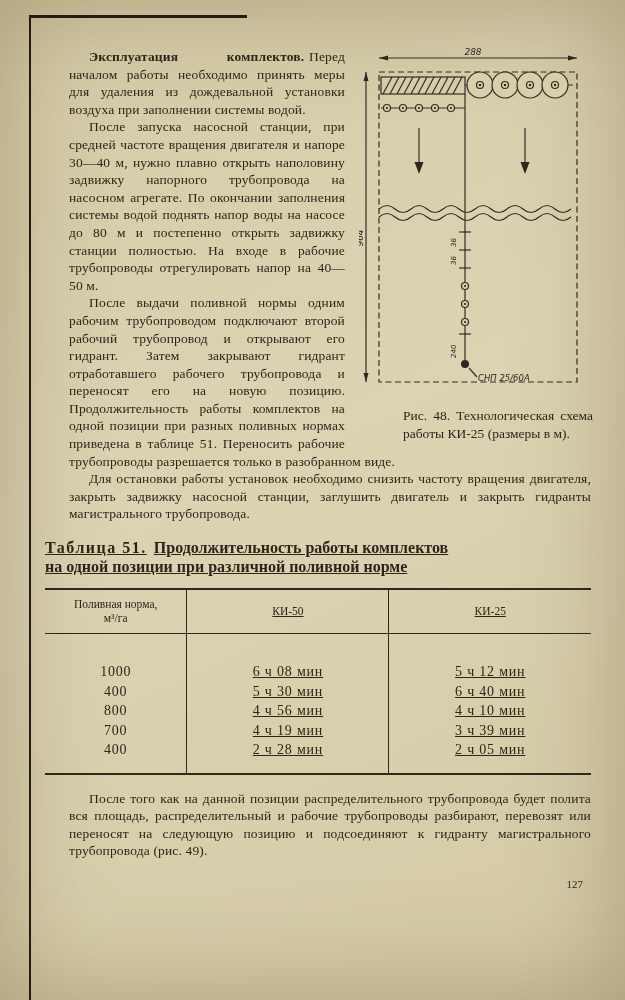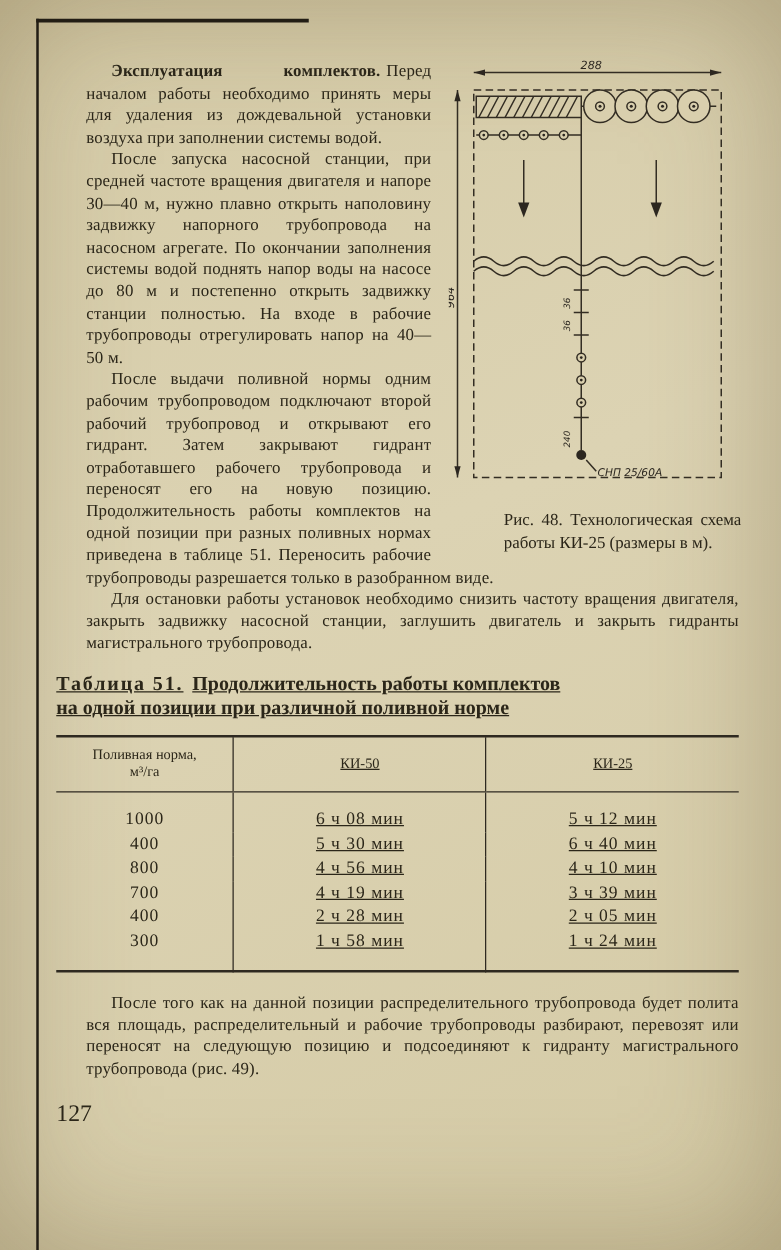--- a/index.html
+++ b/index.html
@@ -49,24 +49,24 @@
     padding:7px 4px 8px; text-align:center; vertical-align:middle;
     border-bottom:1.4px solid #2e2920;
   }
   th.c1 { width:26%; white-space:pre-line; }
   th.c2, th.c3 { width:37%; }
   .sep { border-left:1.4px solid #2e2920;text-decoration:underline; }
   tbody td {
     font-size:14px; line-height:19.5px; text-align:center;
     letter-spacing:.8px;
   }
-  tbody tr:first-child td { padding-top:12px; }
+  tbody tr:first-child td { padding-top:28px; }
   tbody tr:last-child td  { padding-bottom:13px; }
 
-  .pageno { text-align:left; padding-right:8px; margin-top:18px; font-size:19px; }
+  .pageno { text-align:right; padding-right:8px; margin-top:18px; font-size:11px; }
 </style>
 </head>
 <body>
 
 <div class="page">
   <div class="bframe bframe-top"></div>
   <div class="bframe bframe-left"></div>
 
   <div class="content">
 
@@ -196,25 +196,20 @@
         <tr>
           <td>700</td>
           <td class="sep">4 ч 19 мин</td>
           <td class="sep">3 ч 39 мин</td>
         </tr>
         <tr>
           <td>400</td>
           <td class="sep">2 ч 28 мин</td>
           <td class="sep">2 ч 05 мин</td>
         </tr>
-        <tr>
-          <td>300</td>
-          <td class="sep">1 ч 58 мин</td>
-          <td class="sep">1 ч 24 мин</td>
-        </tr>
       </tbody>
     </table>
 
     <p class="body">После того как на данной позиции распределительного трубопровода будет полита вся площадь, распределительный и рабочие трубопроводы разбирают, перевозят или переносят на следующую позицию и подсоединяют к гидранту магистрального трубопровода (рис. 49).</p>
 
     <div class="pageno">127</div>
   </div>
 </div>
 
 </body></html>

